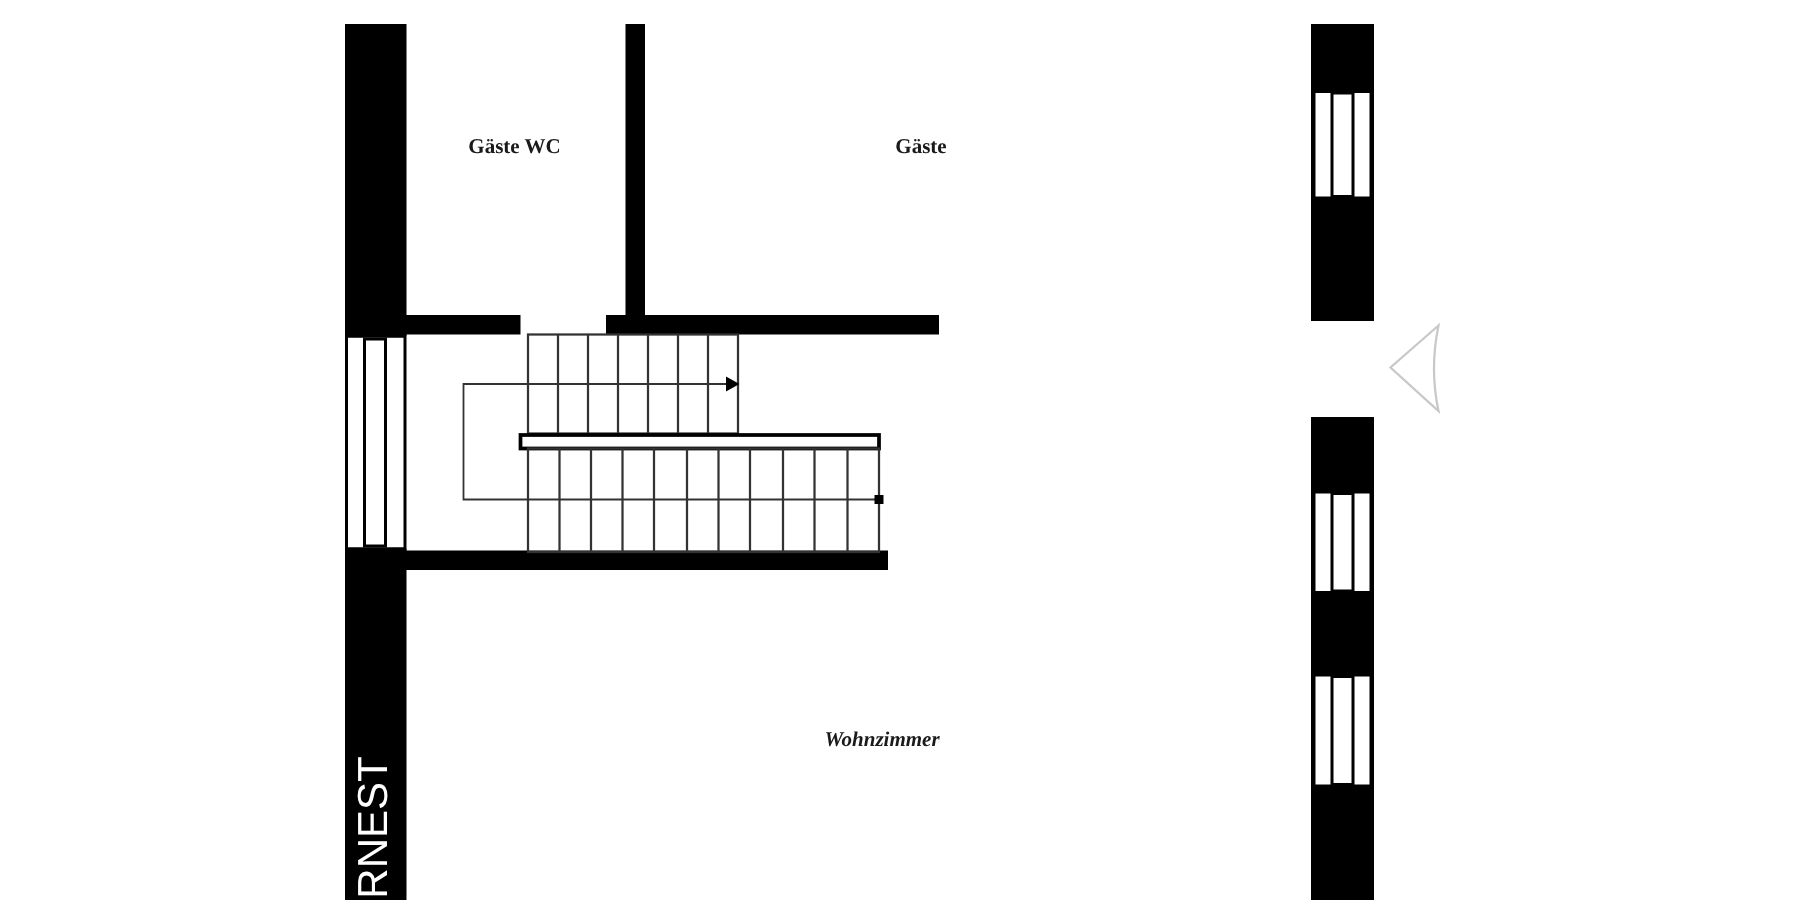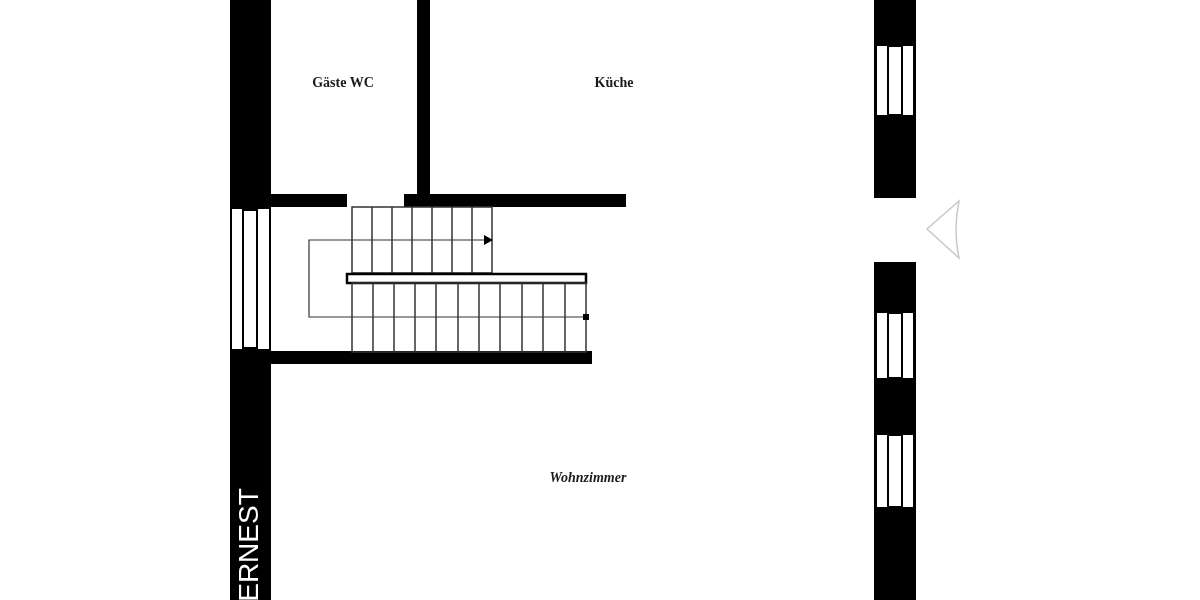--- a/index.html
+++ b/index.html
@@ -1,17 +1,17 @@
 <!DOCTYPE html>
 <html><head>
   <meta charset="utf-8">
   <style>
     html, body { margin: 0; padding: 0; background: #ffffff; }
     body { width: 1200px; height: 600px; position: relative; overflow: hidden; }
-    #plan { position: absolute; left: 0; top: 0; width: 1200px; height: 475px; }
+    #plan { position: absolute; left: 0; top: 16px; width: 1200px; height: 475px; }
     .room-label {
       position: absolute;
       font-family: "Liberation Serif", "DejaVu Serif", serif;
       font-weight: bold;
       font-size: 14px;
       color: #1a1a1a;
       white-space: nowrap;
       transform: translate(-50%, -50%);
     }
     .street-label {
@@ -108,18 +108,18 @@
       <rect x="888" y="435" width="14" height="72" fill="#fff" stroke="#000" stroke-width="2"></rect>
     </g>
 
     <g>
       <path d="M 959,201 L 927,229 L 959,258 Q 953,230 959,201 Z" fill="none" stroke="#c8c8c8" stroke-width="1.5"></path>
     </g>
   </svg>
 
   
   <div class="room-label" style="left:343px; top:83px;">Gäste WC</div>
-  <div class="room-label" style="left:614px; top:83px;">Küche</div>
+  <div class="room-label" style="left:614px; top:83px;">Gäste</div>
   <div class="room-label" style="left:588px; top:478px;font-style:italic;">Wohnzimmer</div>
 
   
   <div class="street-label">ERNEST</div>
 </div>
 
 </body></html>

